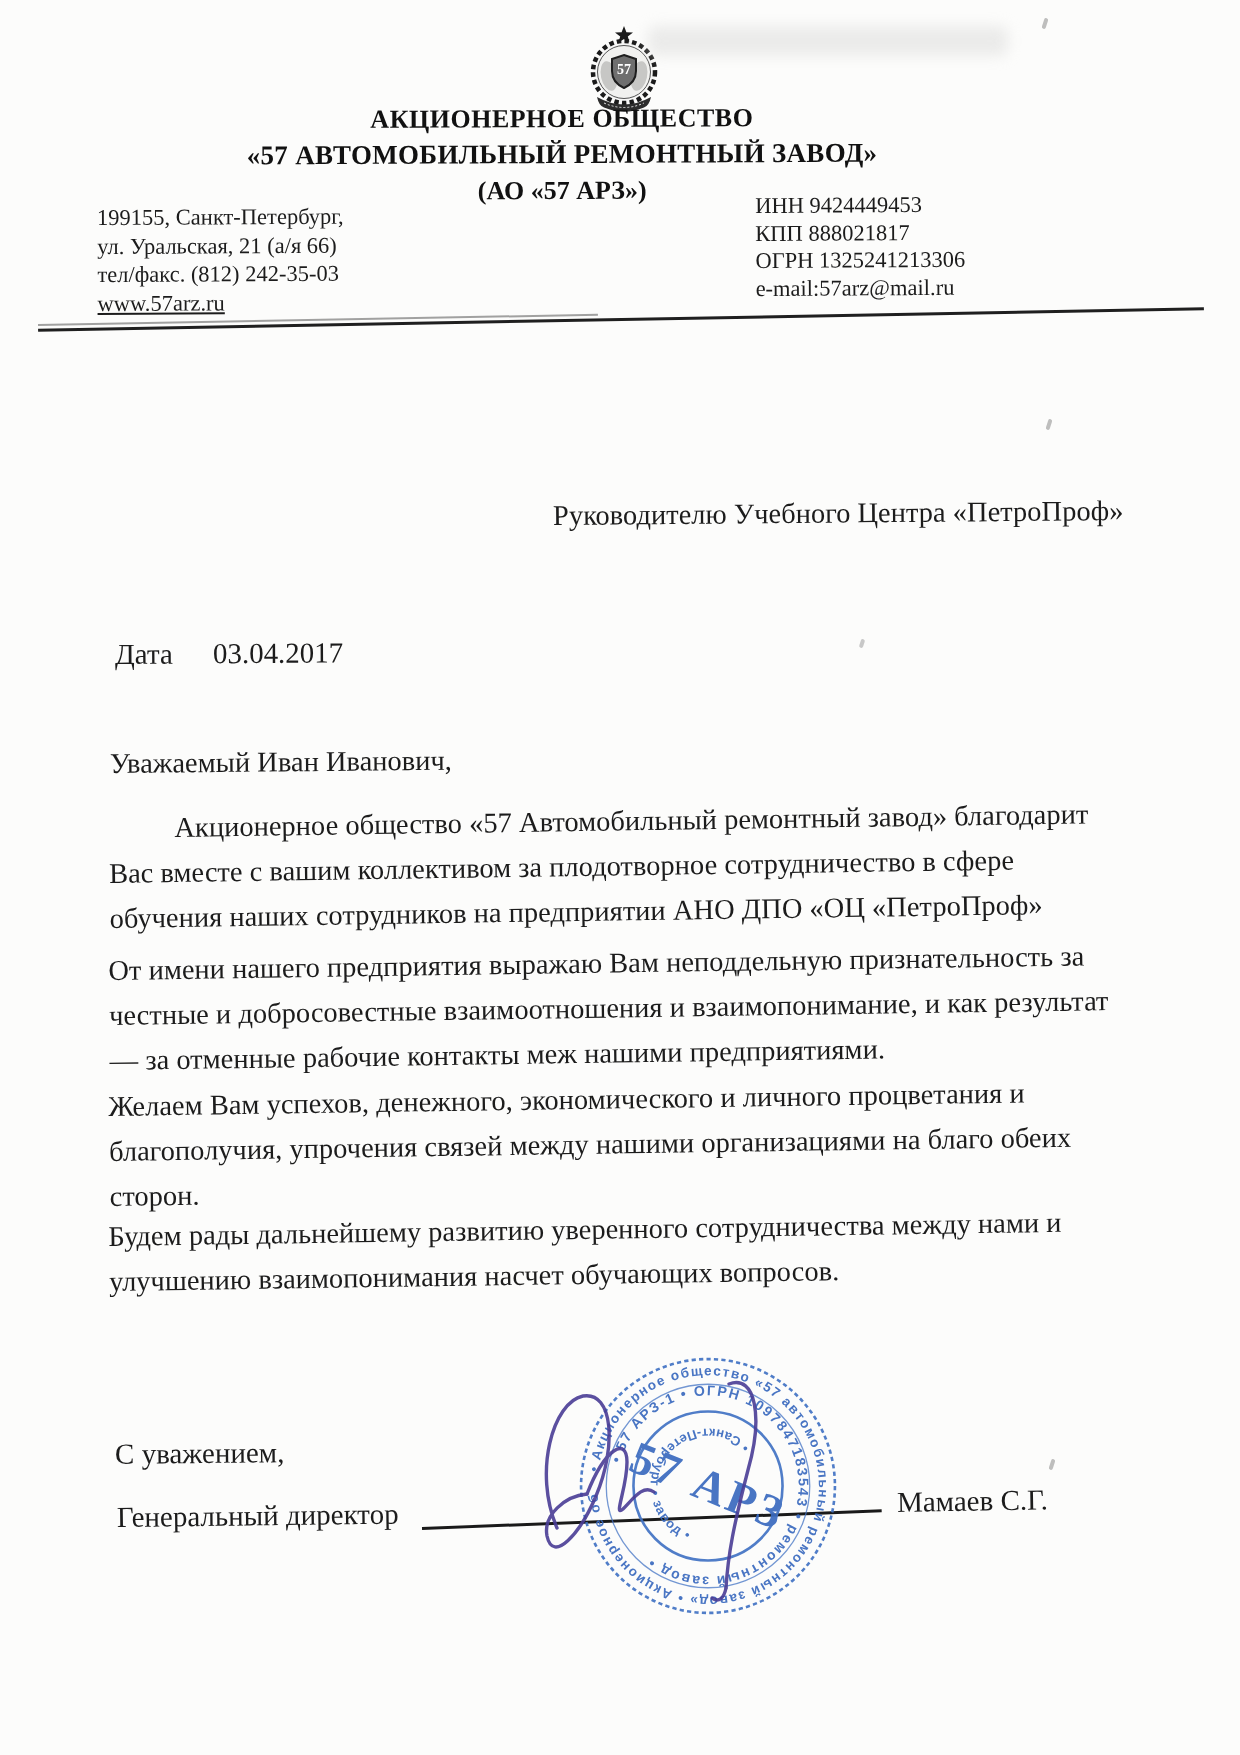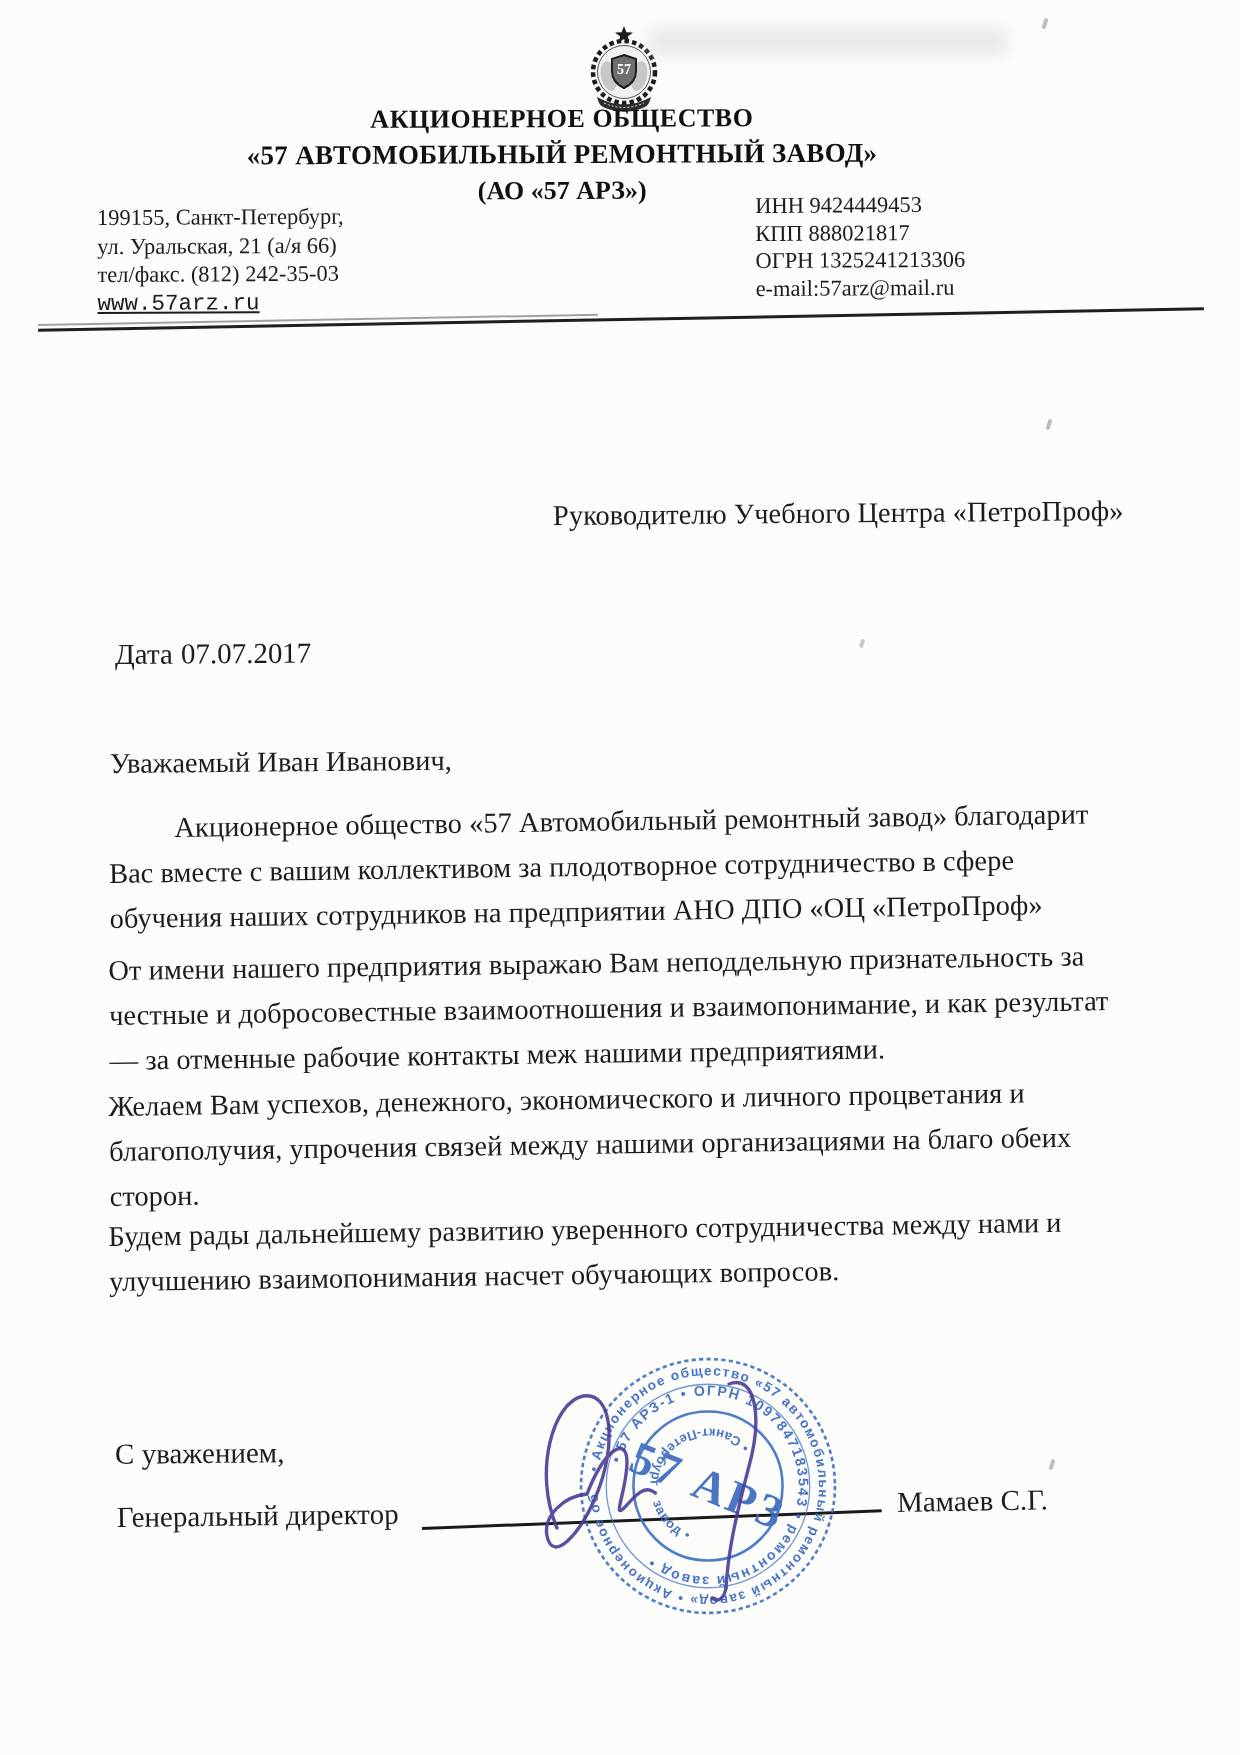--- a/index.html
+++ b/index.html
@@ -13,37 +13,37 @@
 
   
   .emblem{left:582px;top:24px;width:84px;height:88px;}
   .org-title{left:0;top:104px;width:1124px;text-align:center;transform:rotate(-0.25deg);}
   .org-line1{font-size:26px;font-weight:bold;letter-spacing:0.5px;color:#111;}
   .org-line2{font-size:27px;font-weight:bold;letter-spacing:0.3px;margin-top:5px;color:#111;}
   .org-line3{font-size:26px;font-weight:bold;margin-top:6px;color:#111;}
 
   .contact-left{left:97px;top:204px;font-size:22.5px;line-height:28.5px;transform:rotate(-0.3deg);transform-origin:left top;}
   .contact-right{left:755px;top:192px;font-size:22.5px;line-height:27.5px;transform:rotate(-0.35deg);transform-origin:left top;}
-  .website{text-decoration:underline;font-family:Liberation Mono, monospace;}
+  .website{text-decoration:underline;}
 
   .divider{left:38px;top:318px;width:1166px;height:3px;background:#1f1f1f;transform:rotate(-1.05deg);}
   .divider2{left:38px;top:324px;width:560px;height:1.5px;background:#555;transform:rotate(-1.05deg);transform-origin:left center;opacity:.55;}
 
   
   .smudge-top{left:648px;top:26px;width:360px;height:30px;background:#dddddc;filter:blur(7px);opacity:.55;border-radius:8px;}
   .tickmark{width:4px;height:11px;background:#8a8a8a;border-radius:2px;transform:rotate(18deg);opacity:.55;}
   .t1{left:1043px;top:18px;}
   .t2{left:1047px;top:419px;}
   .t3{left:860px;top:639px;height:9px;opacity:.45;}
   .t4{left:1050px;top:1459px;}
 
   
   .addressee{left:553px;top:500px;font-size:28.5px;transform:rotate(-0.5deg);transform-origin:left center;white-space:nowrap;}
   .date-line{left:115px;top:638px;font-size:29px;transform:rotate(-0.4deg);transform-origin:left center;}
-  .date-line .lbl{margin-right:8px;}
+  .date-line .lbl{margin-right:40px;}
 
   .salutation{left:110px;top:748px;font-size:28.5px;transform:rotate(-0.55deg);transform-origin:left center;}
 
   .para{left:108px;width:1050px;font-size:28.5px;line-height:45px;transform:rotate(-0.85deg);transform-origin:left top;}
   .p1{top:806px;}
   .p2{top:948px;}
   .p3{top:1084px;}
   .p4{top:1214px;}
   .indent{padding-left:66px;}
   .line{white-space:nowrap;}
@@ -97,21 +97,21 @@
 
 <div class="abs smudge-top"></div>
 <div class="abs tickmark t1"></div>
 <div class="abs tickmark t2"></div>
 <div class="abs tickmark t3"></div>
 <div class="abs tickmark t4"></div>
 
 <div class="abs addressee">Руководителю Учебного Центра «ПетроПроф»</div>
 
 <div class="abs date-line">
-  <span class="lbl">Дата</span><span>07.07.2017</span>
+  <span class="lbl">Дата</span><span>03.04.2017</span>
 </div>
 
 <div class="abs salutation">Уважаемый Иван Иванович,</div>
 
 <div class="abs para p1">
   <div class="line indent">Акционерное общество «57 Автомобильный ремонтный завод»  благодарит</div>
   <div class="line">Вас вместе с вашим коллективом за плодотворное сотрудничество в сфере</div>
   <div class="line">обучения наших сотрудников на предприятии АНО ДПО «ОЦ «ПетроПроф»</div>
 </div>
 

